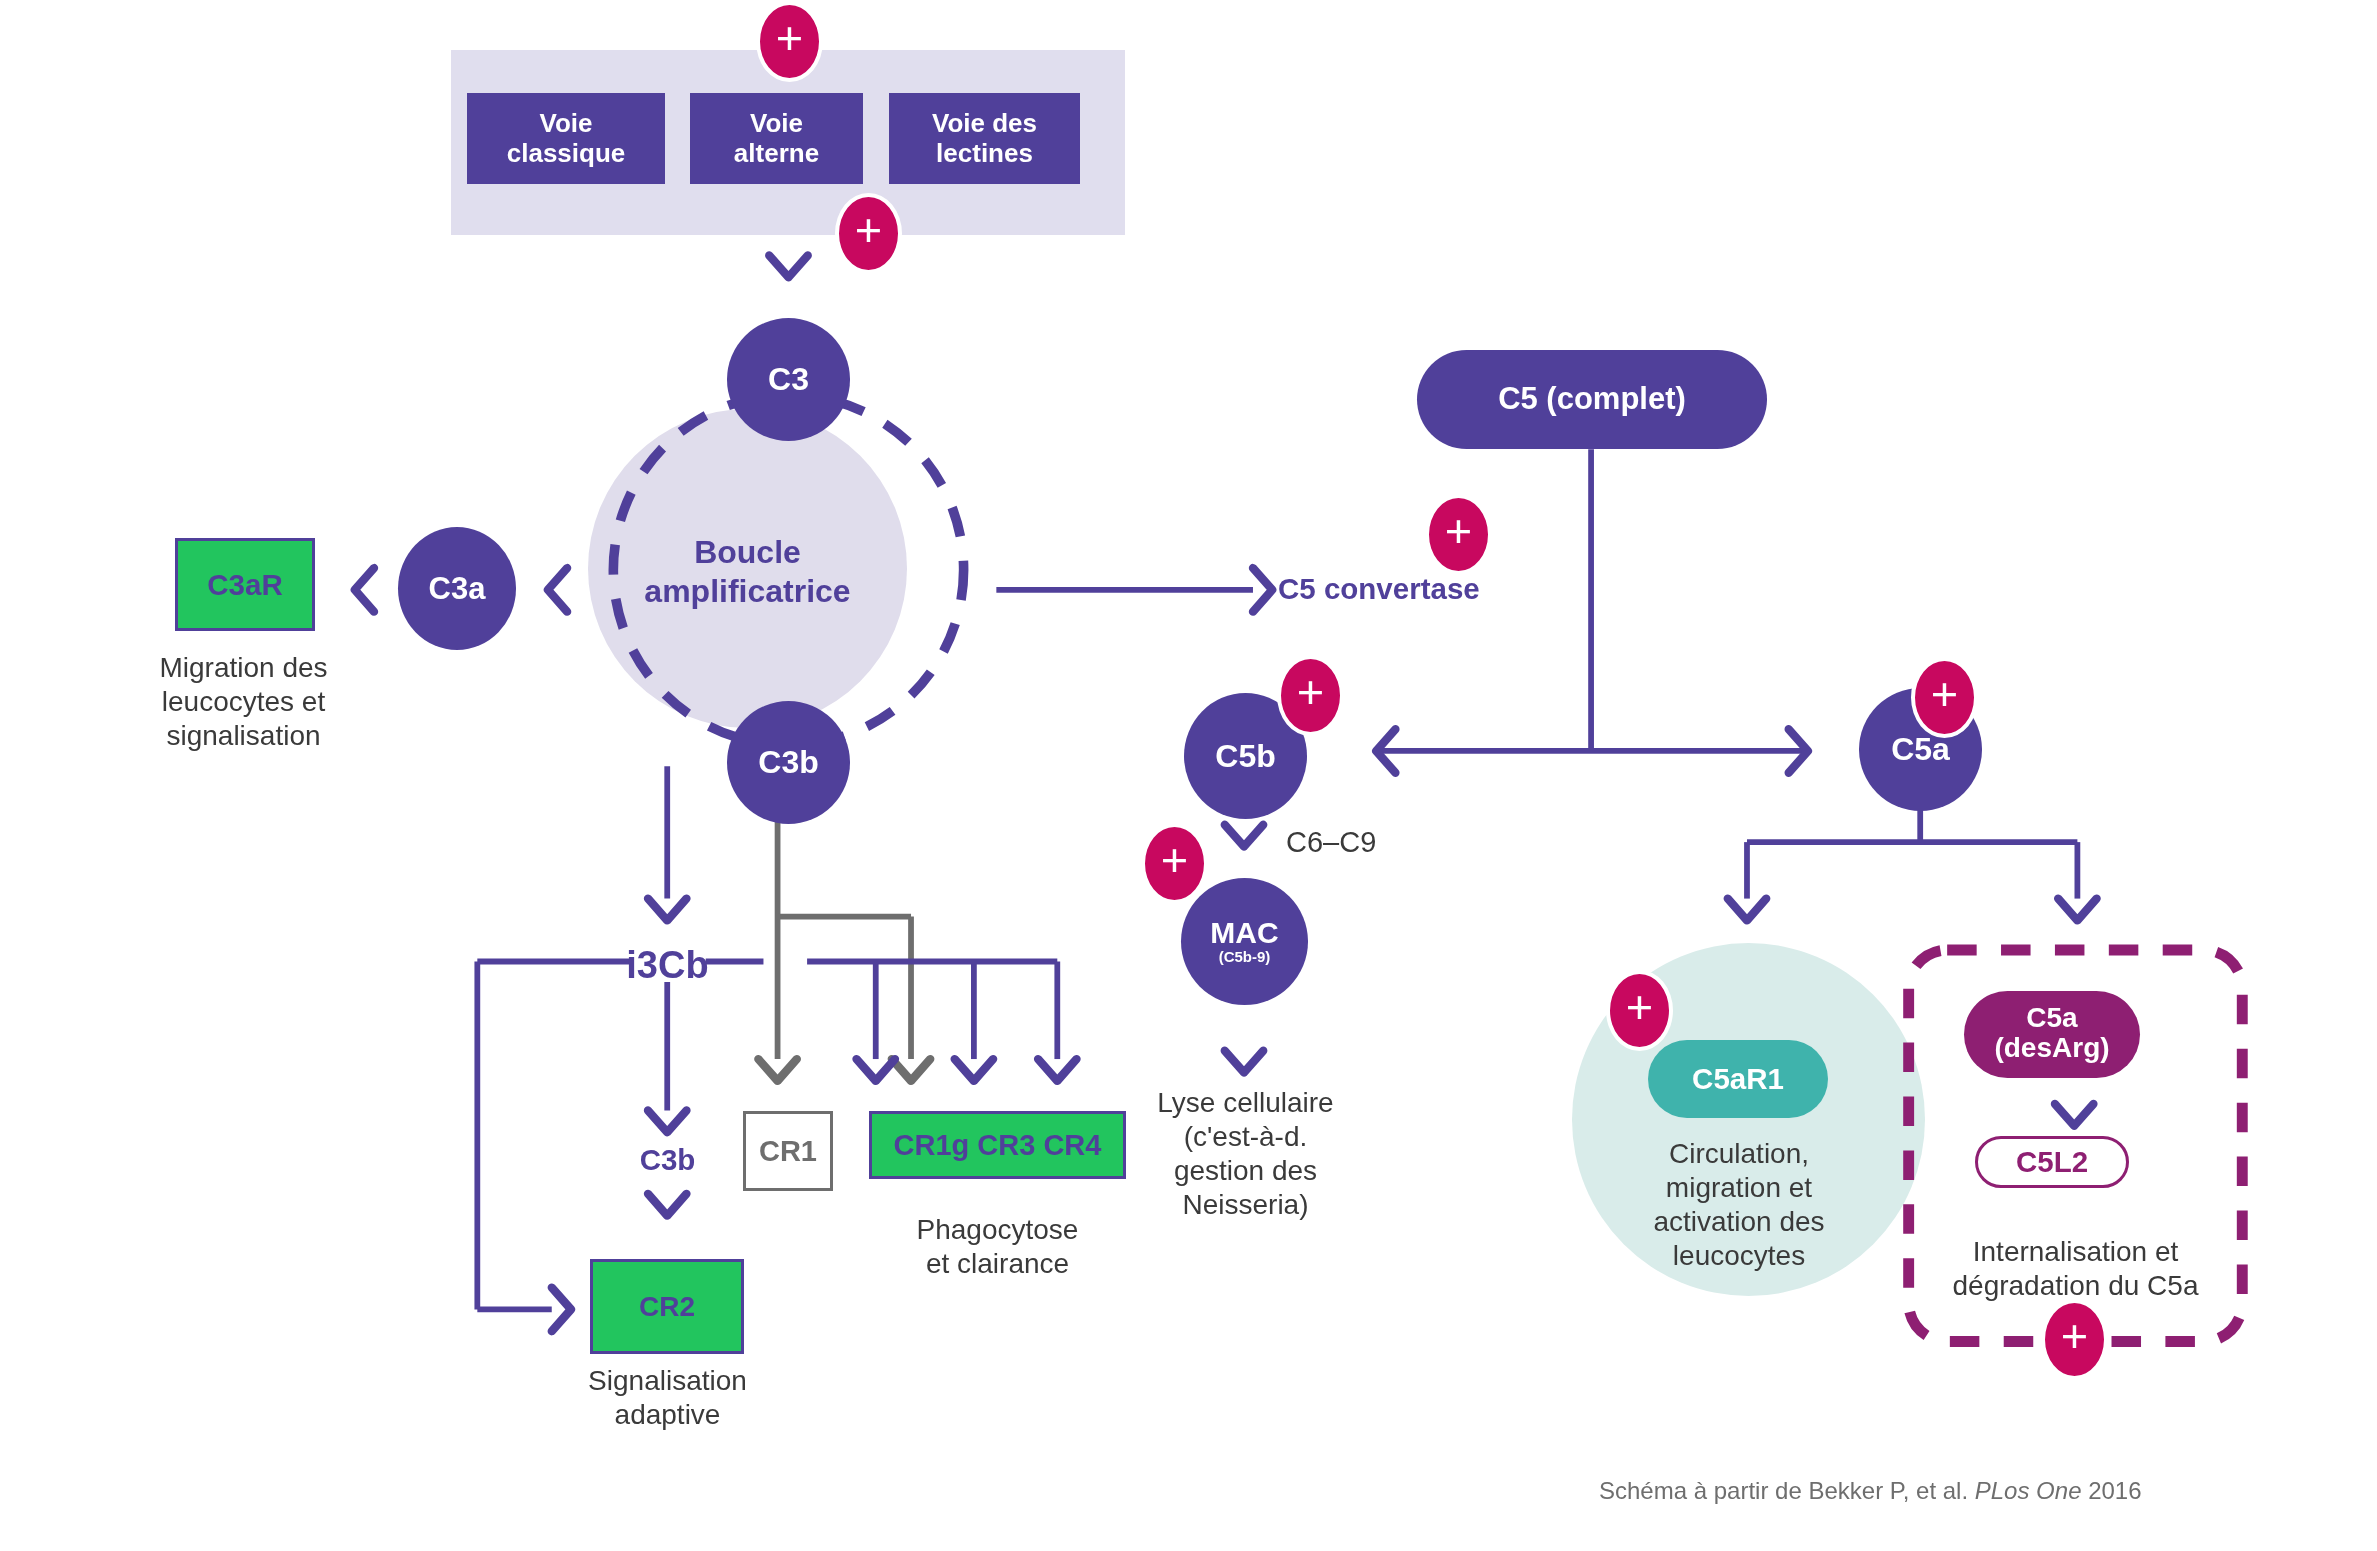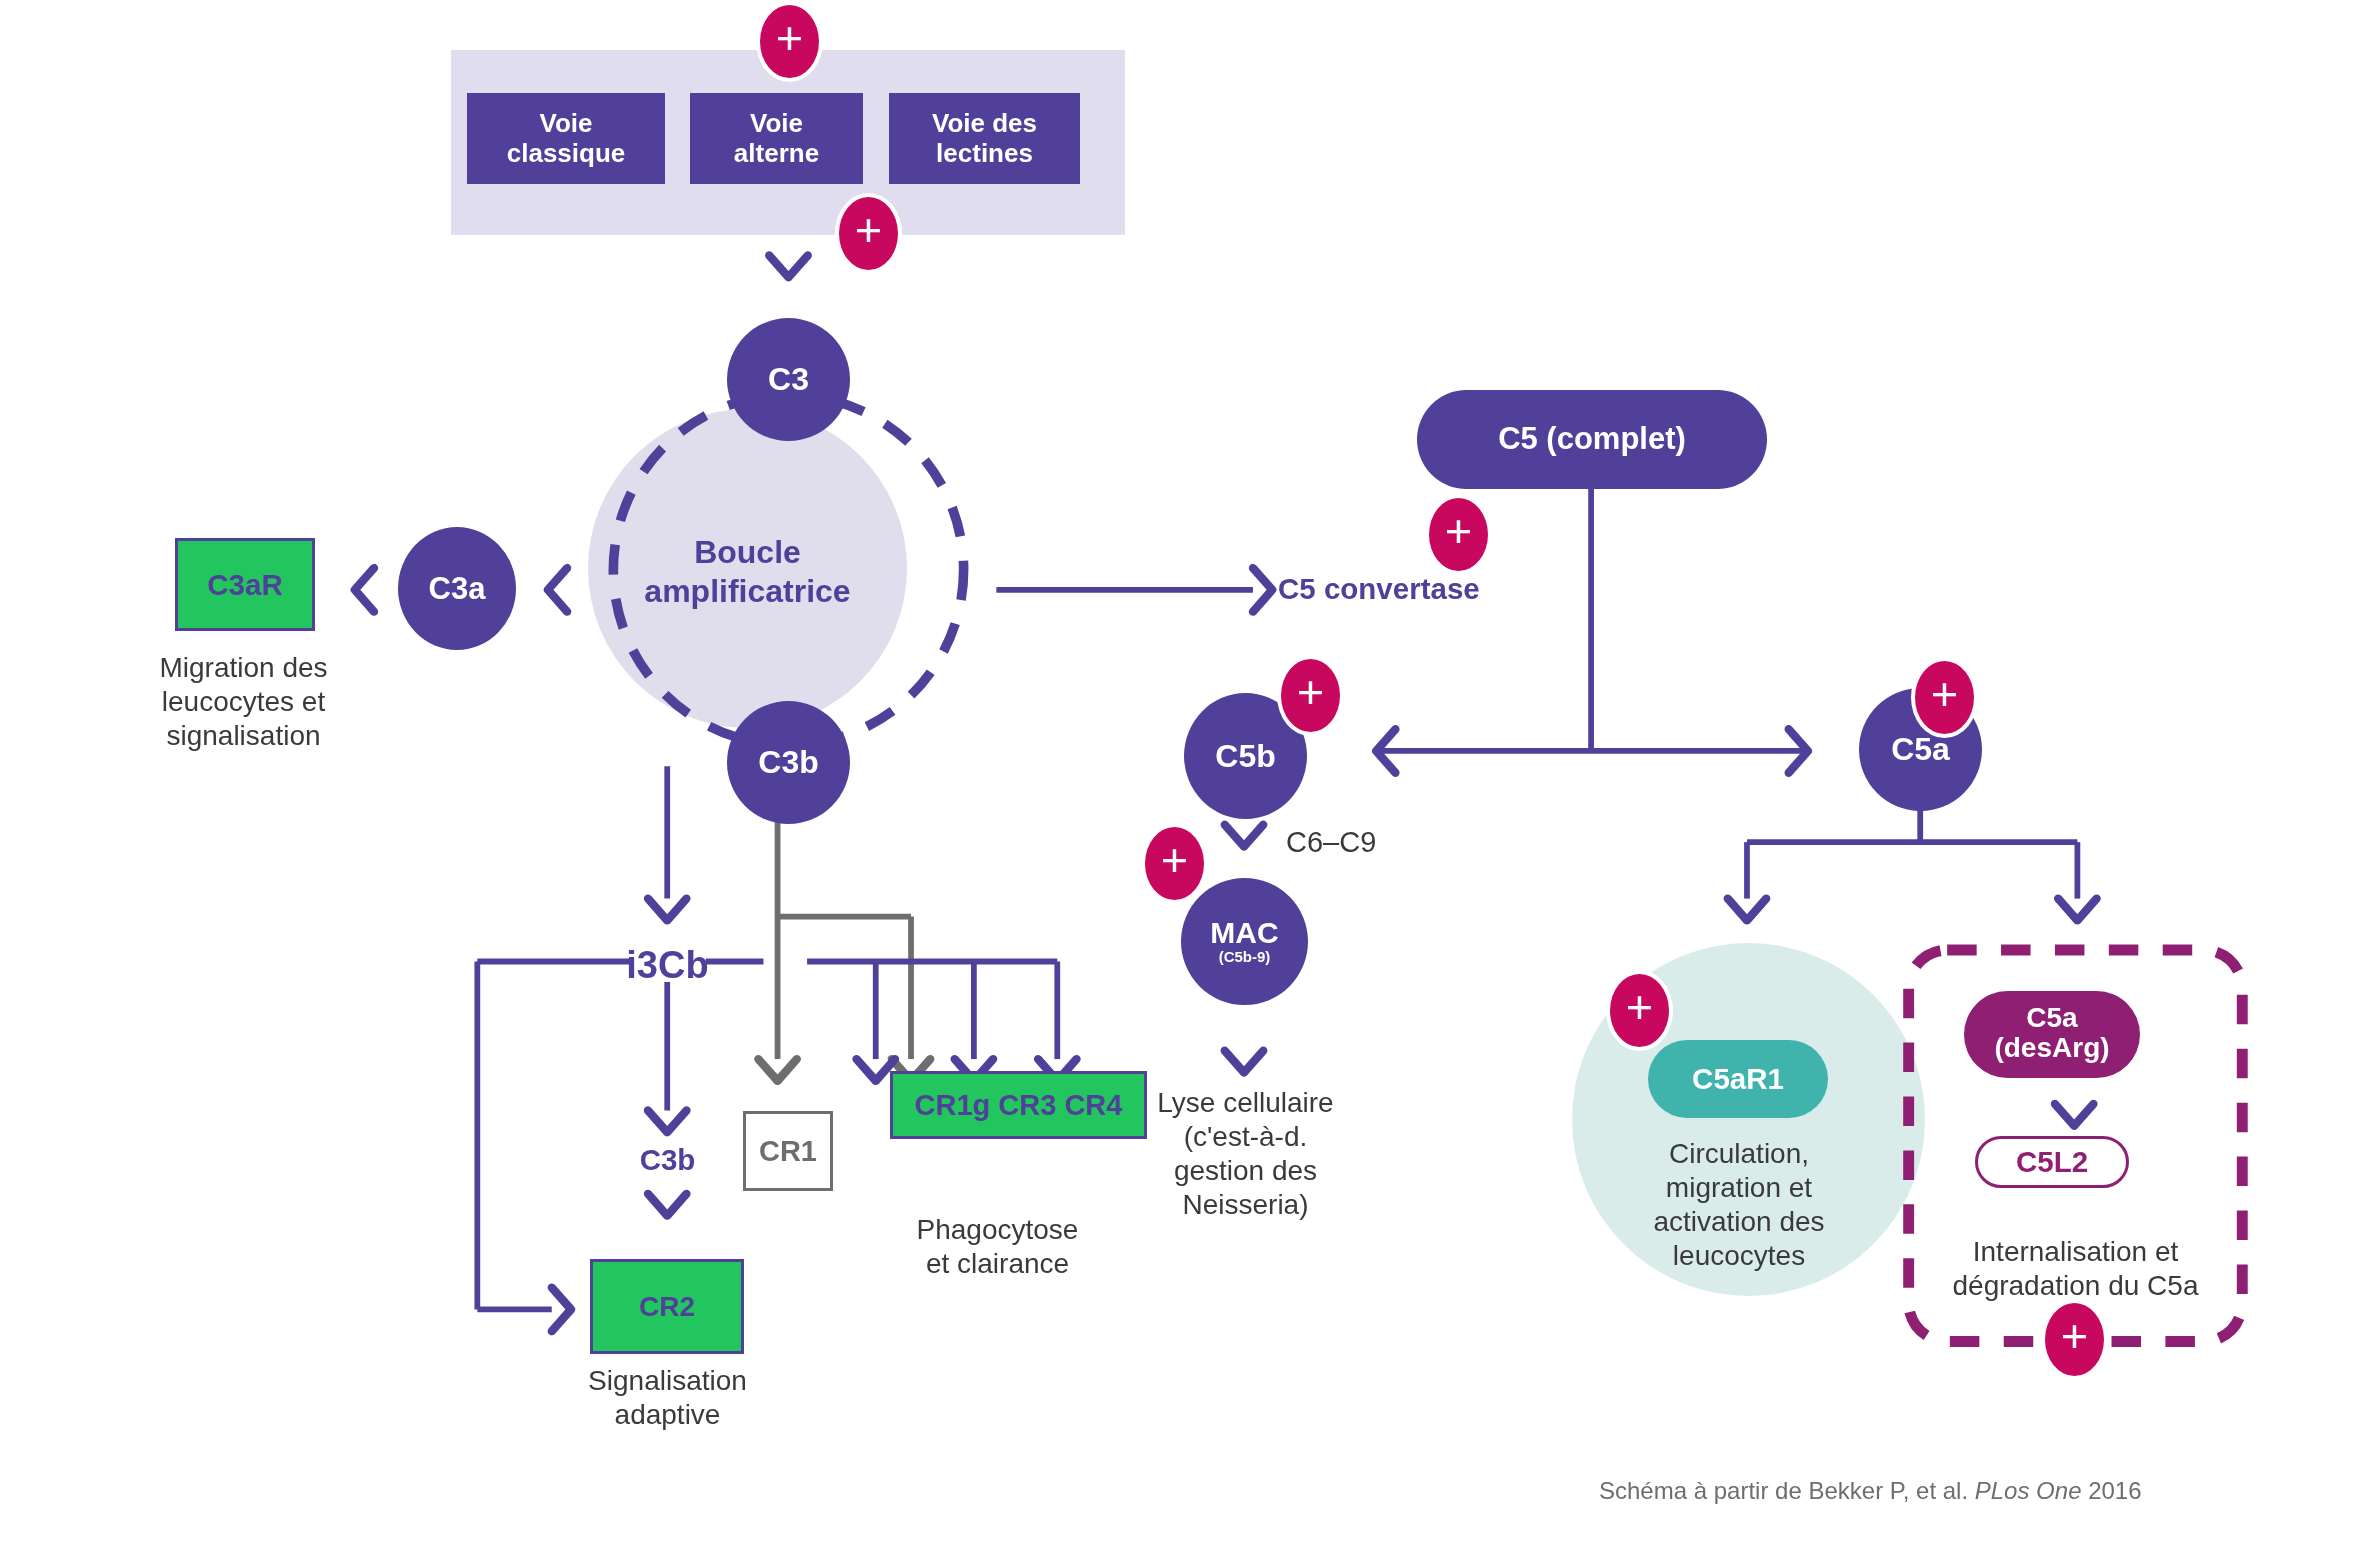--- a/index.html
+++ b/index.html
@@ -181,21 +181,21 @@
 
   <div class="node ell" style="left:1181px;top:878px;width:127px;height:127px;font-size:30px;z-index:6;flex-direction:column;">
     <span style="line-height:1;">MAC</span>
     <span style="font-size:15px;line-height:1.15;">(C5b-9)</span>
   </div>
 
   <div class="node ell" style="left:1859px;top:688px;width:123px;height:123px;font-size:32px;z-index:6;">
     <span>C5a</span>
   </div>
 
-  <div class="node pill pill-purple" style="left:1417px;top:350px;width:350px;height:99px;font-size:31px;margin-top:40px;">
+  <div class="node pill pill-purple" style="left:1417px;top:350px;width:350px;height:99px;font-size:31px;">
     <span>C5 (complet)</span>
   </div>
 
   <div class="node pill pill-teal" style="left:1648px;top:1040px;width:180px;height:78px;font-size:29.5px;z-index:5;">
     <span>C5aR1</span>
   </div>
 
   <div class="node pill pill-magenta" style="left:1964px;top:991px;width:176px;height:87px;font-size:28px;flex-direction:column;z-index:5;">
     <span style="line-height:1;">C5a</span>
     <span style="line-height:1.15;">(desArg)</span>
@@ -206,21 +206,21 @@
   </div>
 
   <div class="node obox" style="left:175px;top:538px;width:140px;height:93px;font-size:29.5px;">
     <span>C3aR</span>
   </div>
 
   <div class="node obox-gray" style="left:743px;top:1111px;width:90px;height:80px;font-size:29px;">
     <span>CR1</span>
   </div>
 
-  <div class="node obox" style="left:869px;top:1071px;width:257px;height:68px;font-size:29px;margin-left:21px;">
+  <div class="node obox" style="left:869px;top:1111px;width:257px;height:68px;font-size:29px;">
     <span>CR1g CR3 CR4</span>
   </div>
 
   <div class="node obox" style="left:590px;top:1259px;width:154px;height:95px;font-size:28px;">
     <span>CR2</span>
   </div>
 
   <div class="lbl lbl-purple" style="left:619px;top:533px;width:257px;font-size:32px;white-space:pre-line;z-index:4;">Boucle
 amplificatrice</div>
 

